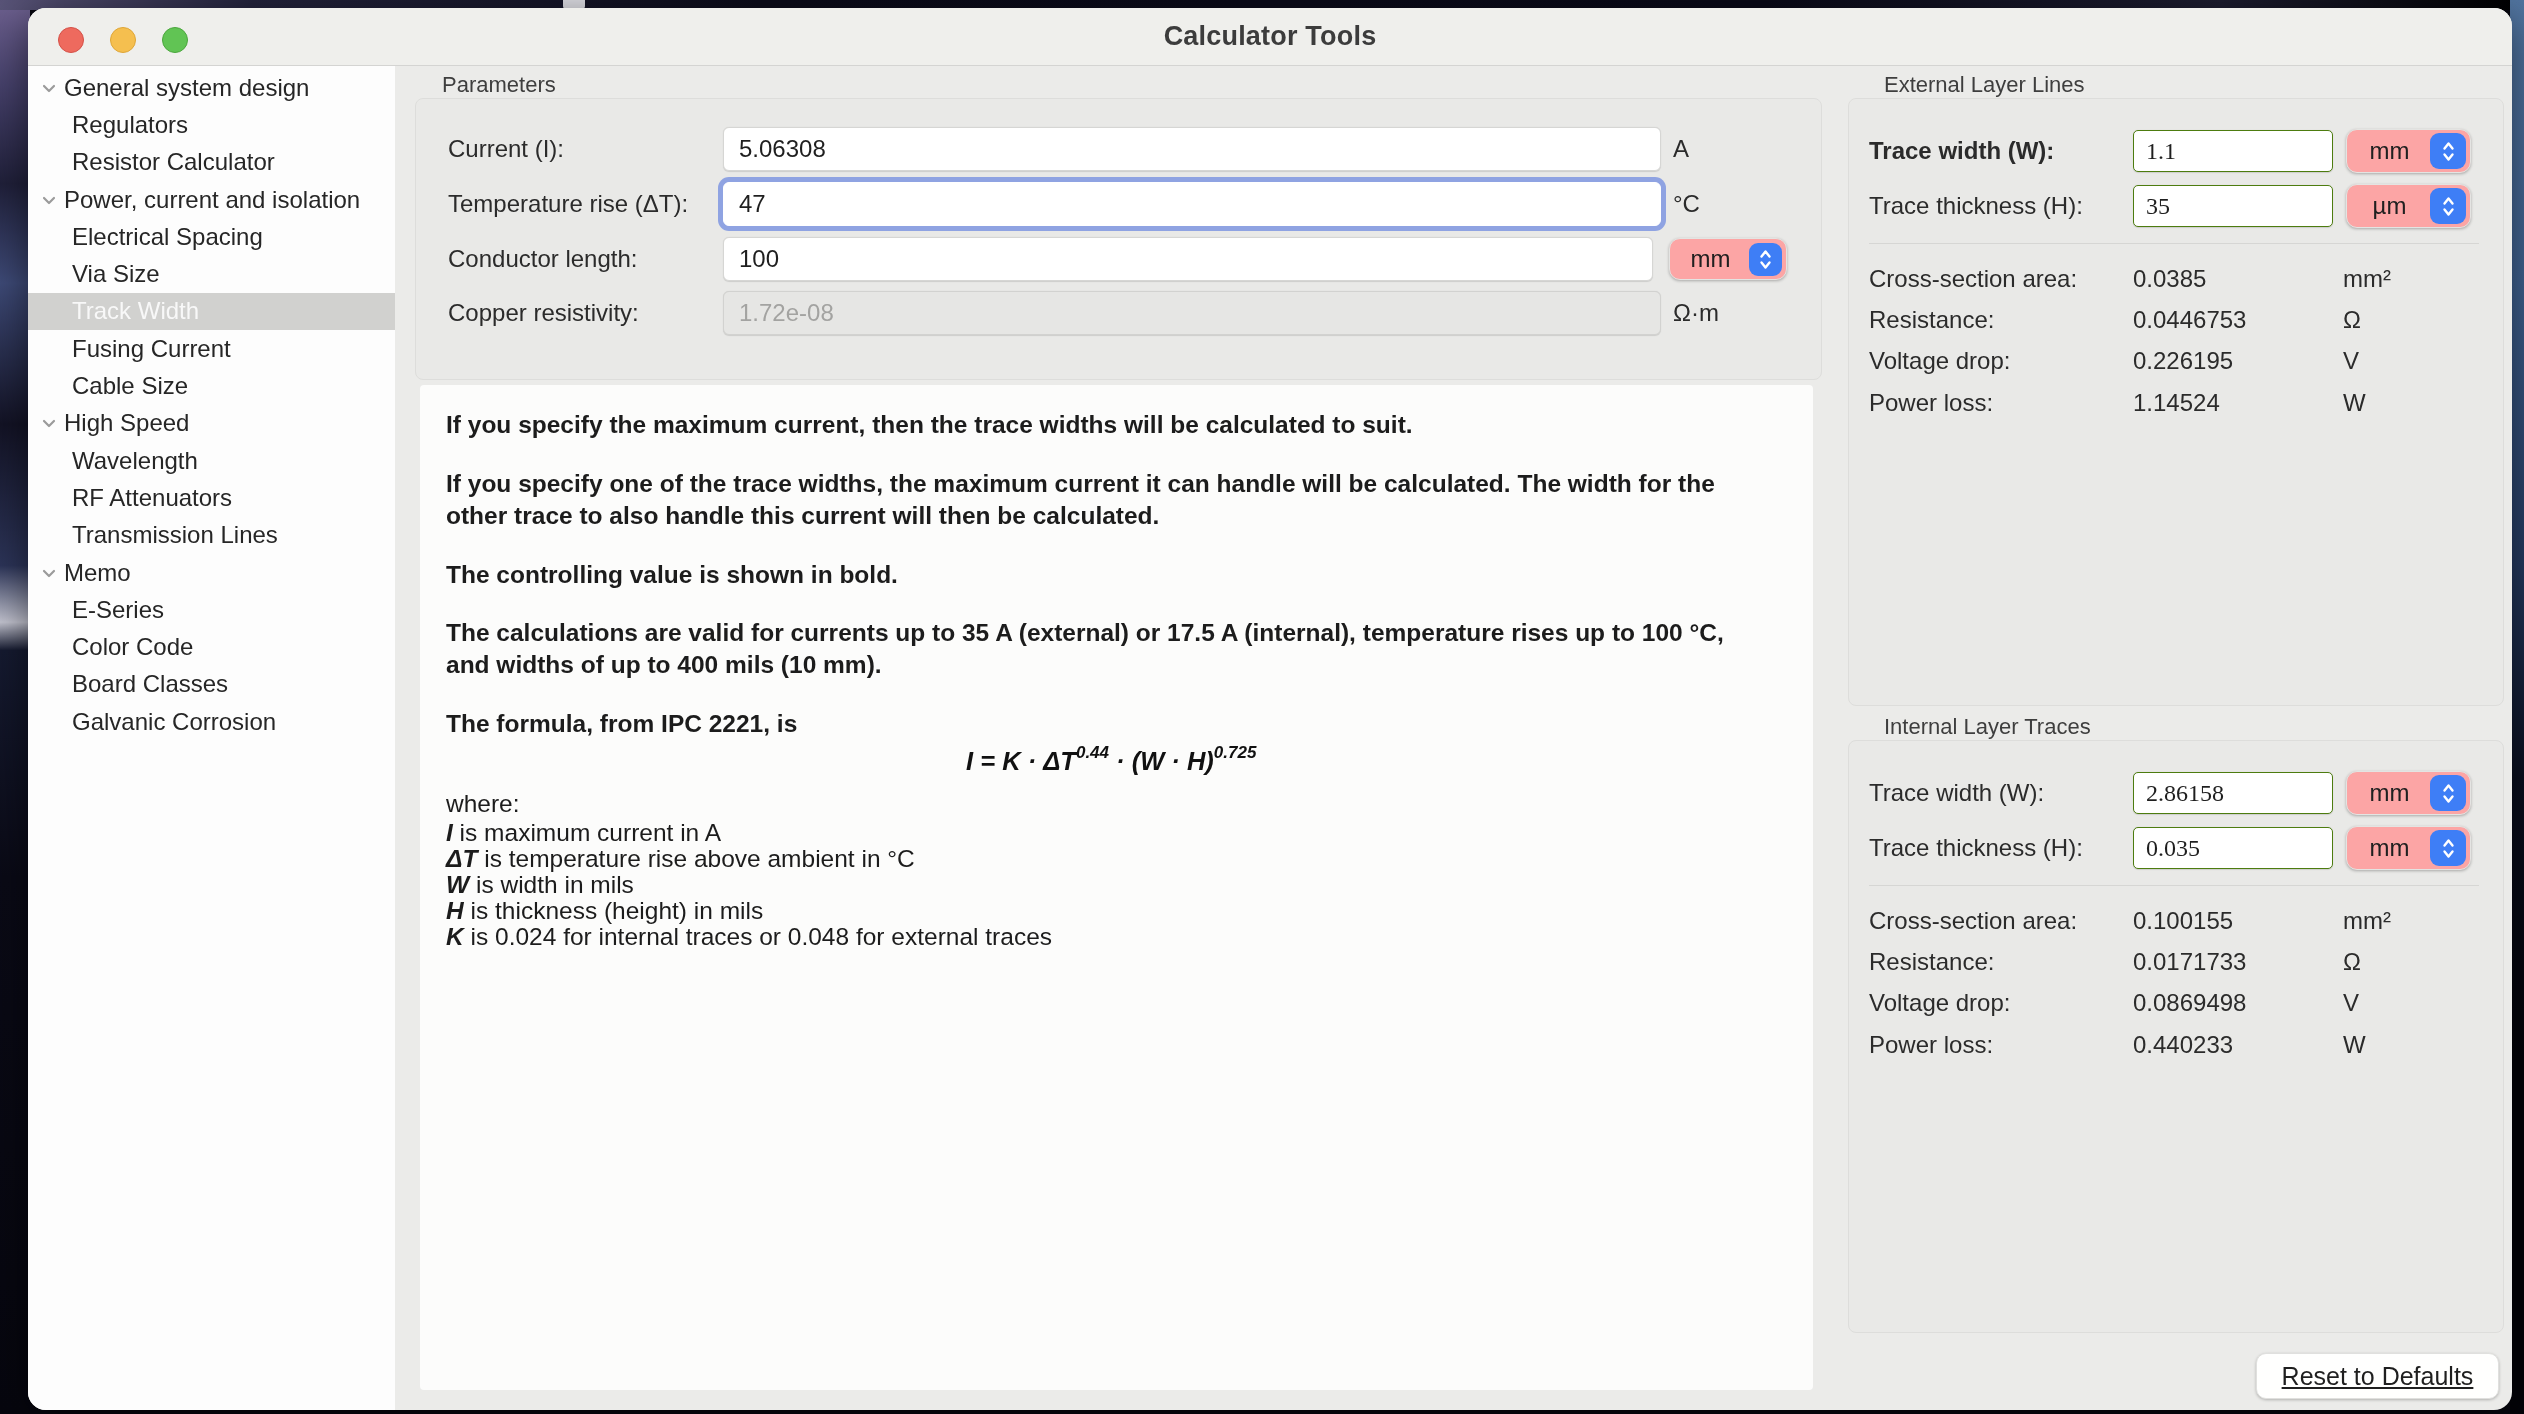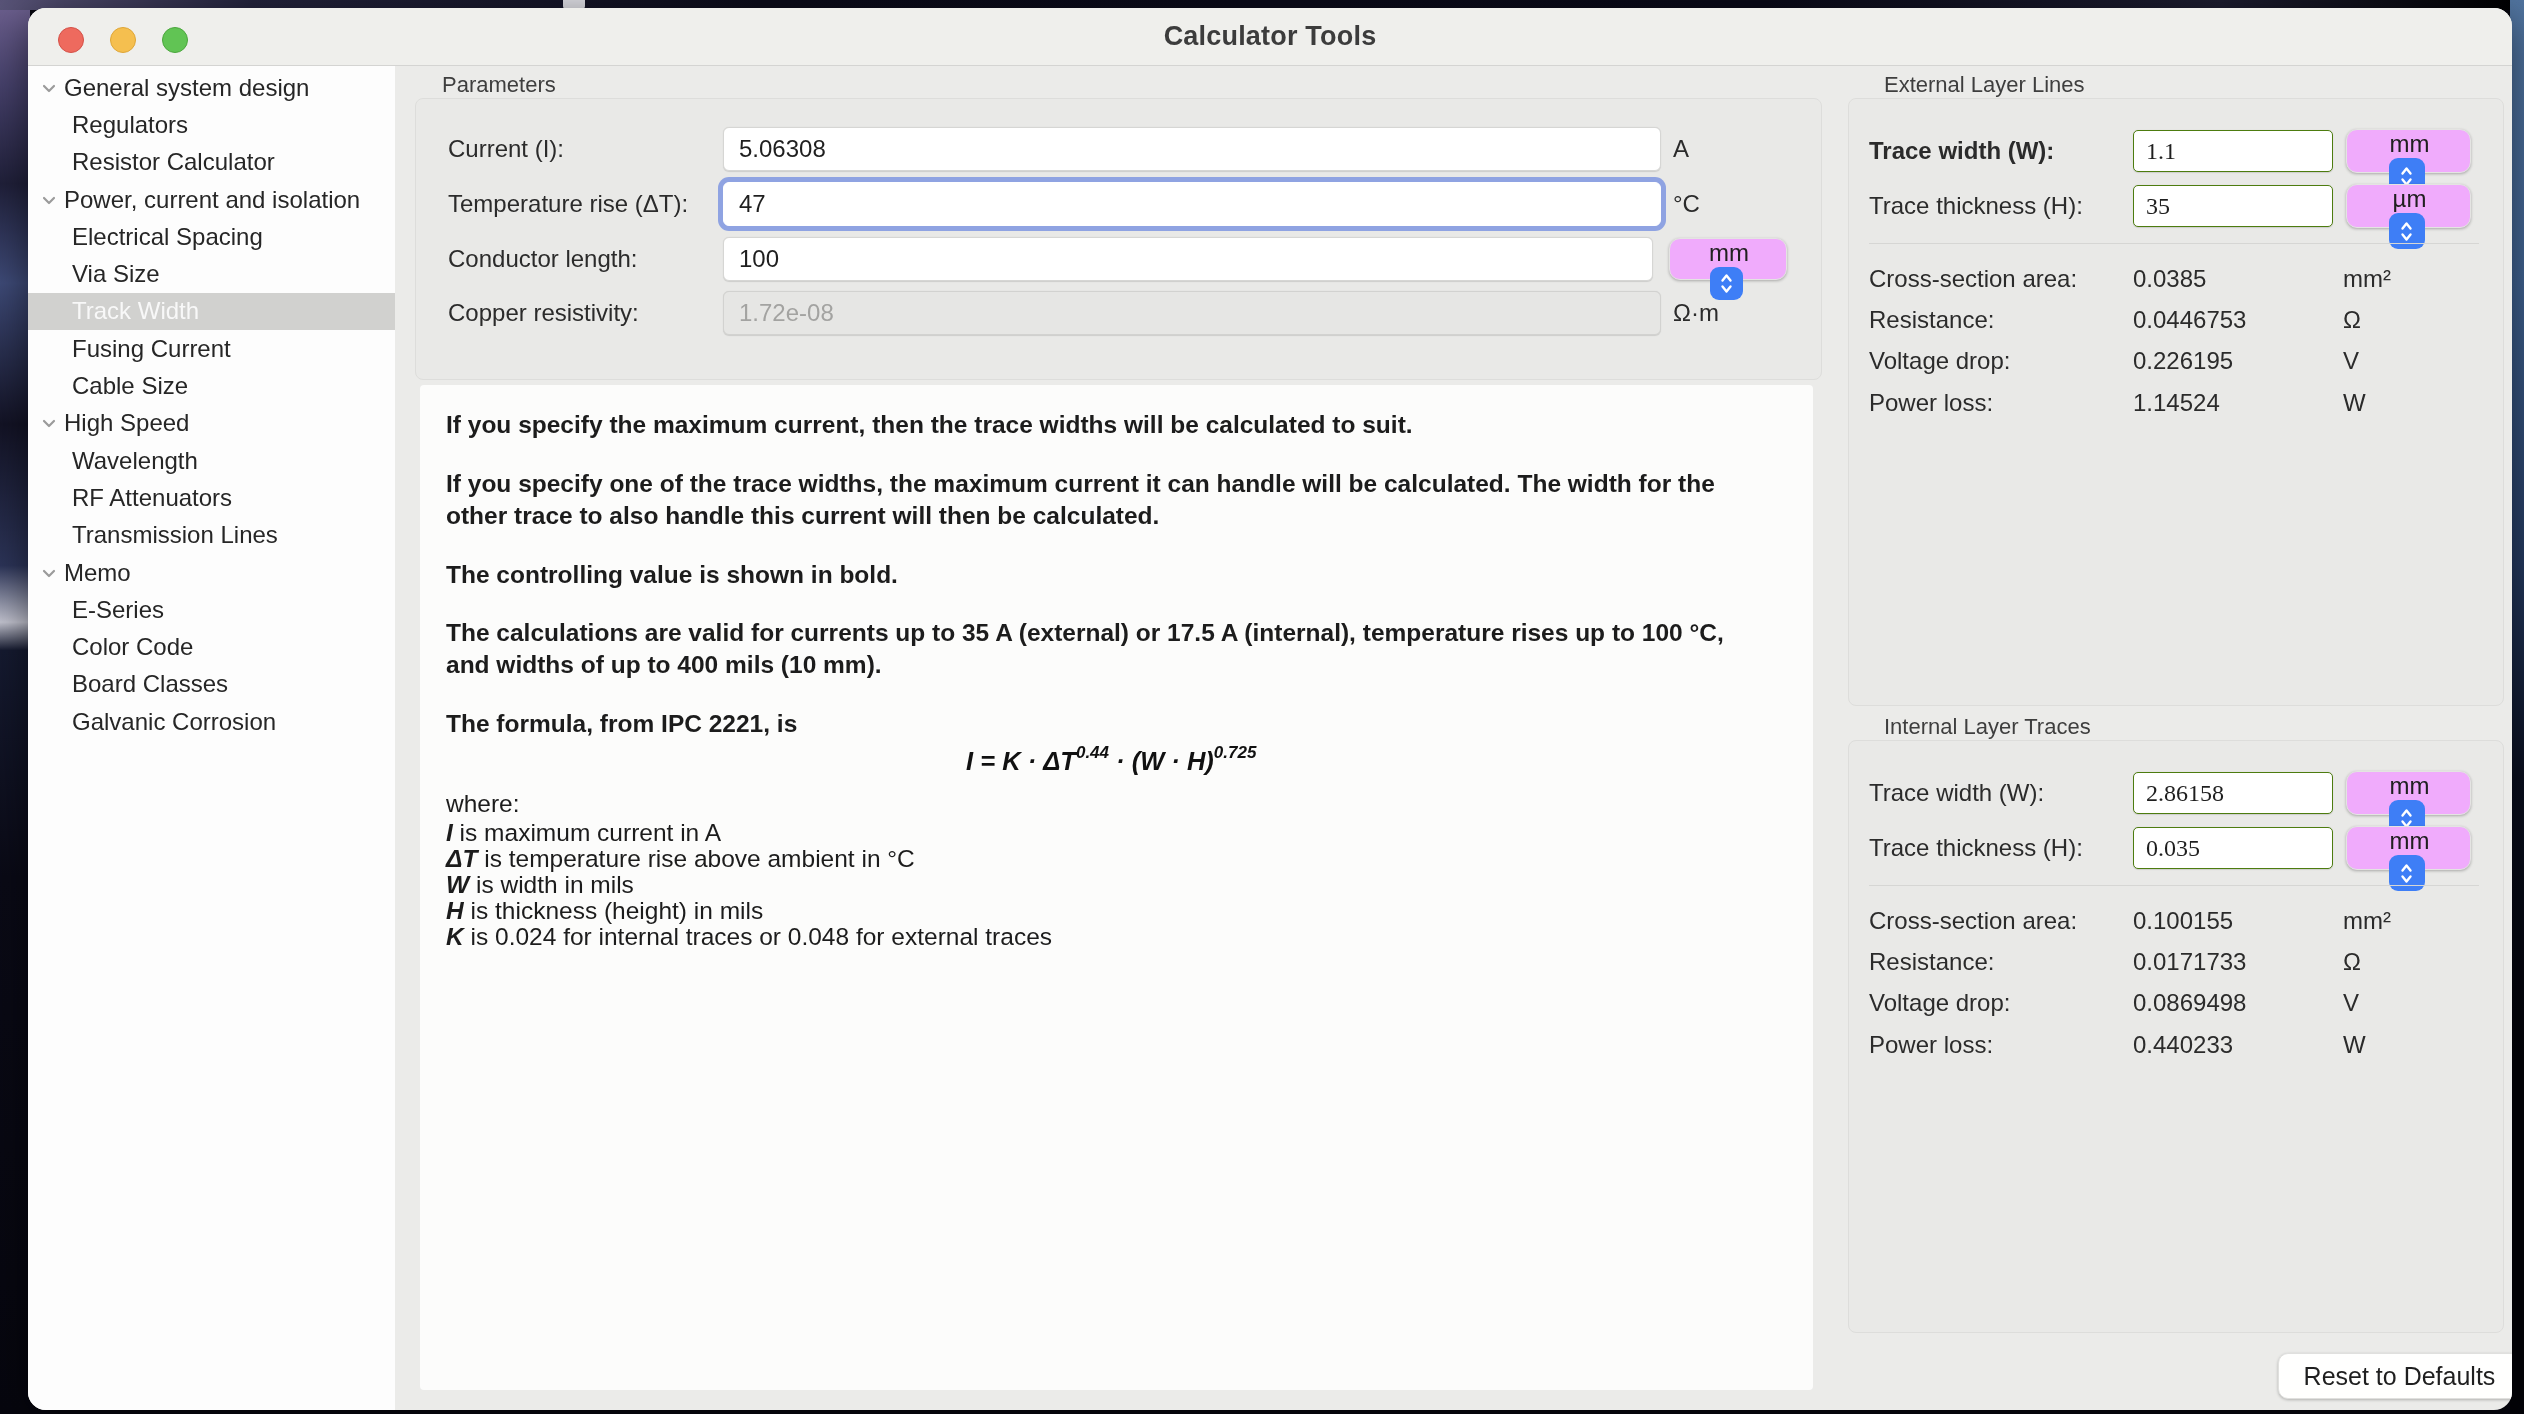--- a/index.html
+++ b/index.html
@@ -49,22 +49,22 @@
   .params-box{position:absolute;left:20px;top:32px;width:1407px;height:282px;}
   .prow{position:absolute;left:32px;right:20px;height:44px;display:flex;align-items:center;}
   .prow .plabel{width:275px;font-size:24px;color:#2b2b2b;flex:none;}
   .pinput{position:absolute;left:275px;width:938px;height:44px;background:#fff;border:1px solid #d6d6d4;
     border-radius:6px;font-size:24px;color:#1f1f1f;padding:0 15px;outline:none;
     font-family:"Liberation Sans","DejaVu Sans",sans-serif;box-shadow:0 .5px 1px rgba(0,0,0,.12);}
   .pinput.focused{box-shadow:0 0 0 5px #8fa3e2;border-color:#fff;}
   .pinput.disabled{background:#e6e6e4;color:#a3a3a1;border-color:#d2d2d0;}
   .punit{position:absolute;left:1225px;font-size:24px;color:#2b2b2b;}
   
-  .unit-dd{height:44px;width:125px;background:#f0abfc;border-radius:11px;display:flex;align-items:center;
-    box-shadow:0 1px 3px rgba(0,0,0,.28);border:.5px solid #e4e4e2;cursor:default;flex-direction:column;}
+  .unit-dd{height:44px;width:125px;background:#fca5a5;border-radius:11px;display:flex;align-items:center;
+    box-shadow:0 1px 3px rgba(0,0,0,.28);border:.5px solid #e4e4e2;cursor:default;}
   .unit-dd .dd-text{flex:1;text-align:center;font-size:24px;color:#202020;padding-left:2px;}
   .unit-dd .dd-stepper{width:36px;height:36px;background:#3e7ef6;border-radius:9px;margin-right:4px;flex:none;
     display:flex;align-items:center;justify-content:center;}
   .unit-dd.small{height:42px;width:118px;}
   .unit-dd.small .dd-stepper{width:33px;height:33px;}
   .dd-cond{position:absolute;left:1221px;}
 
   
   .infopanel{position:absolute;left:25px;right:25px;top:319px;bottom:20px;background:#fcfcfb;
     border-radius:4px;padding:24px 44px 0 26px;font-size:24.5px;color:#1c1c1c;line-height:1.3;}
@@ -88,23 +88,23 @@
   .trow .tlabel.bold{font-weight:700;}
   .tinput{width:200px;height:42px;background:#fff;border:1px solid #4d7c0f;border-radius:5px;
     font-size:24px;color:#1f1f1f;padding:0 12px;outline:none;margin-right:13px;
     font-family:Liberation Serif, serif;box-shadow:0 .5px 1px rgba(0,0,0,.12);}
   .trow1{top:30px;} .trow2{top:85px;}
   .tdivider{position:absolute;left:20px;right:24px;top:144px;border-top:1px solid #d6d6d4;}
   .rrow{position:absolute;left:20px;right:24px;height:40px;display:flex;align-items:center;font-size:24px;color:#2b2b2b;}
   .rrow .rlabel{width:264px;flex:none;}
   .rrow .rvalue{width:210px;flex:none;}
   .rrow1{top:160px;} .rrow2{top:201px;} .rrow3{top:242px;} .rrow4{top:284px;}
-  .reset{position:absolute;left:440px;top:1287px;width:243px;height:46px;background:#fffffe;
+  .reset{position:absolute;left:418px;top:1287px;width:243px;height:46px;background:#fffffe;
     border:.5px solid #e0e0de;border-radius:10px;font-size:25px;color:#1f1f1f;
-    font-family:"Liberation Sans","DejaVu Sans",sans-serif;box-shadow:0 1px 3px rgba(0,0,0,.25);cursor:default;}
+    font-family:"Liberation Sans","DejaVu Sans",sans-serif;box-shadow:0 1px 3px rgba(0,0,0,.25);cursor:default;text-decoration:underline;}
 </style>
 </head>
 <body>
 
 <div class="desk-left"></div>
 <div class="desk-top"></div>
 <div class="desk-right"></div>
 <div class="desk-notch"></div>
 
 <div class="window">

